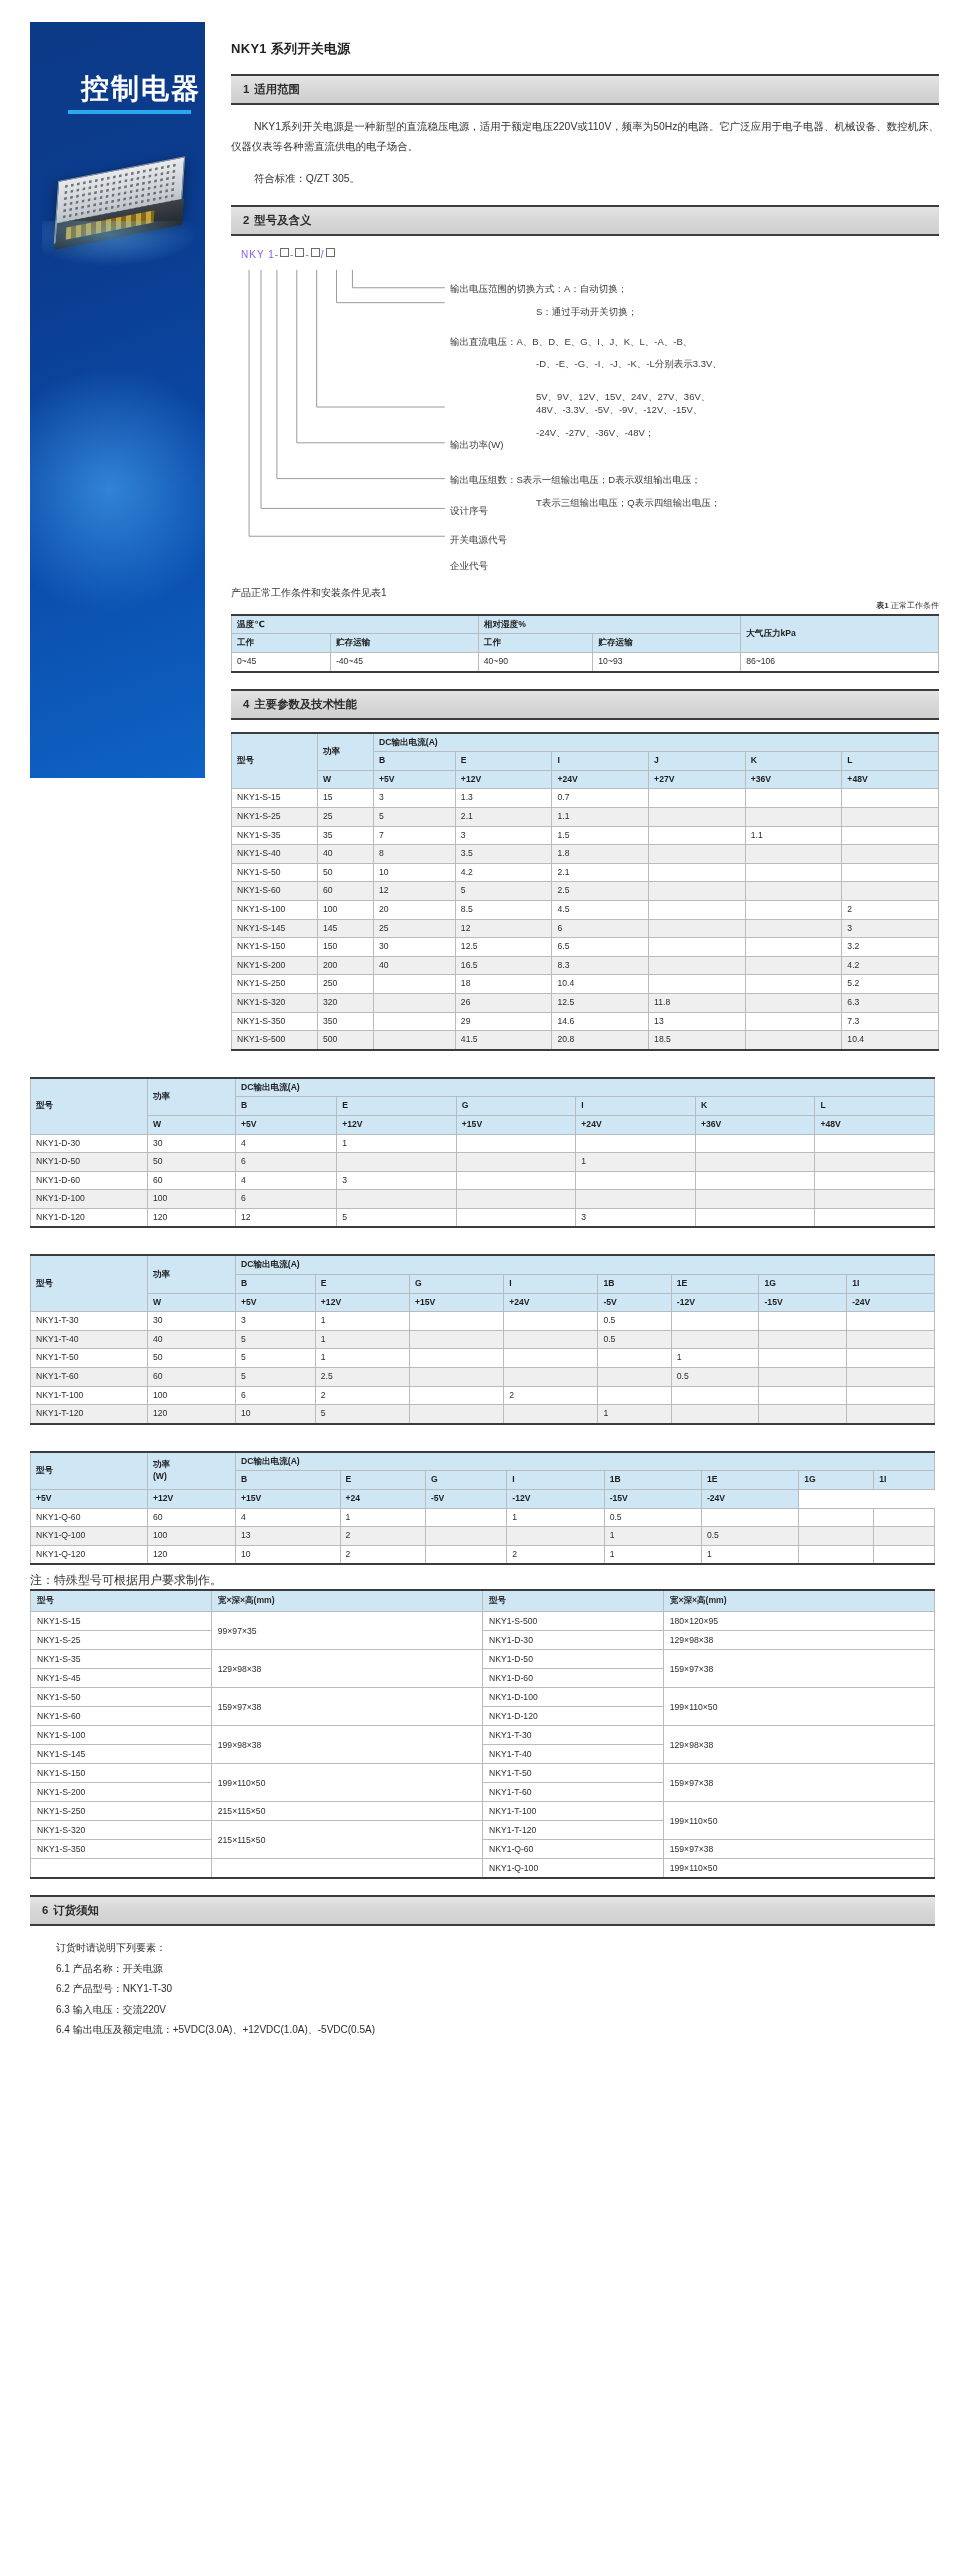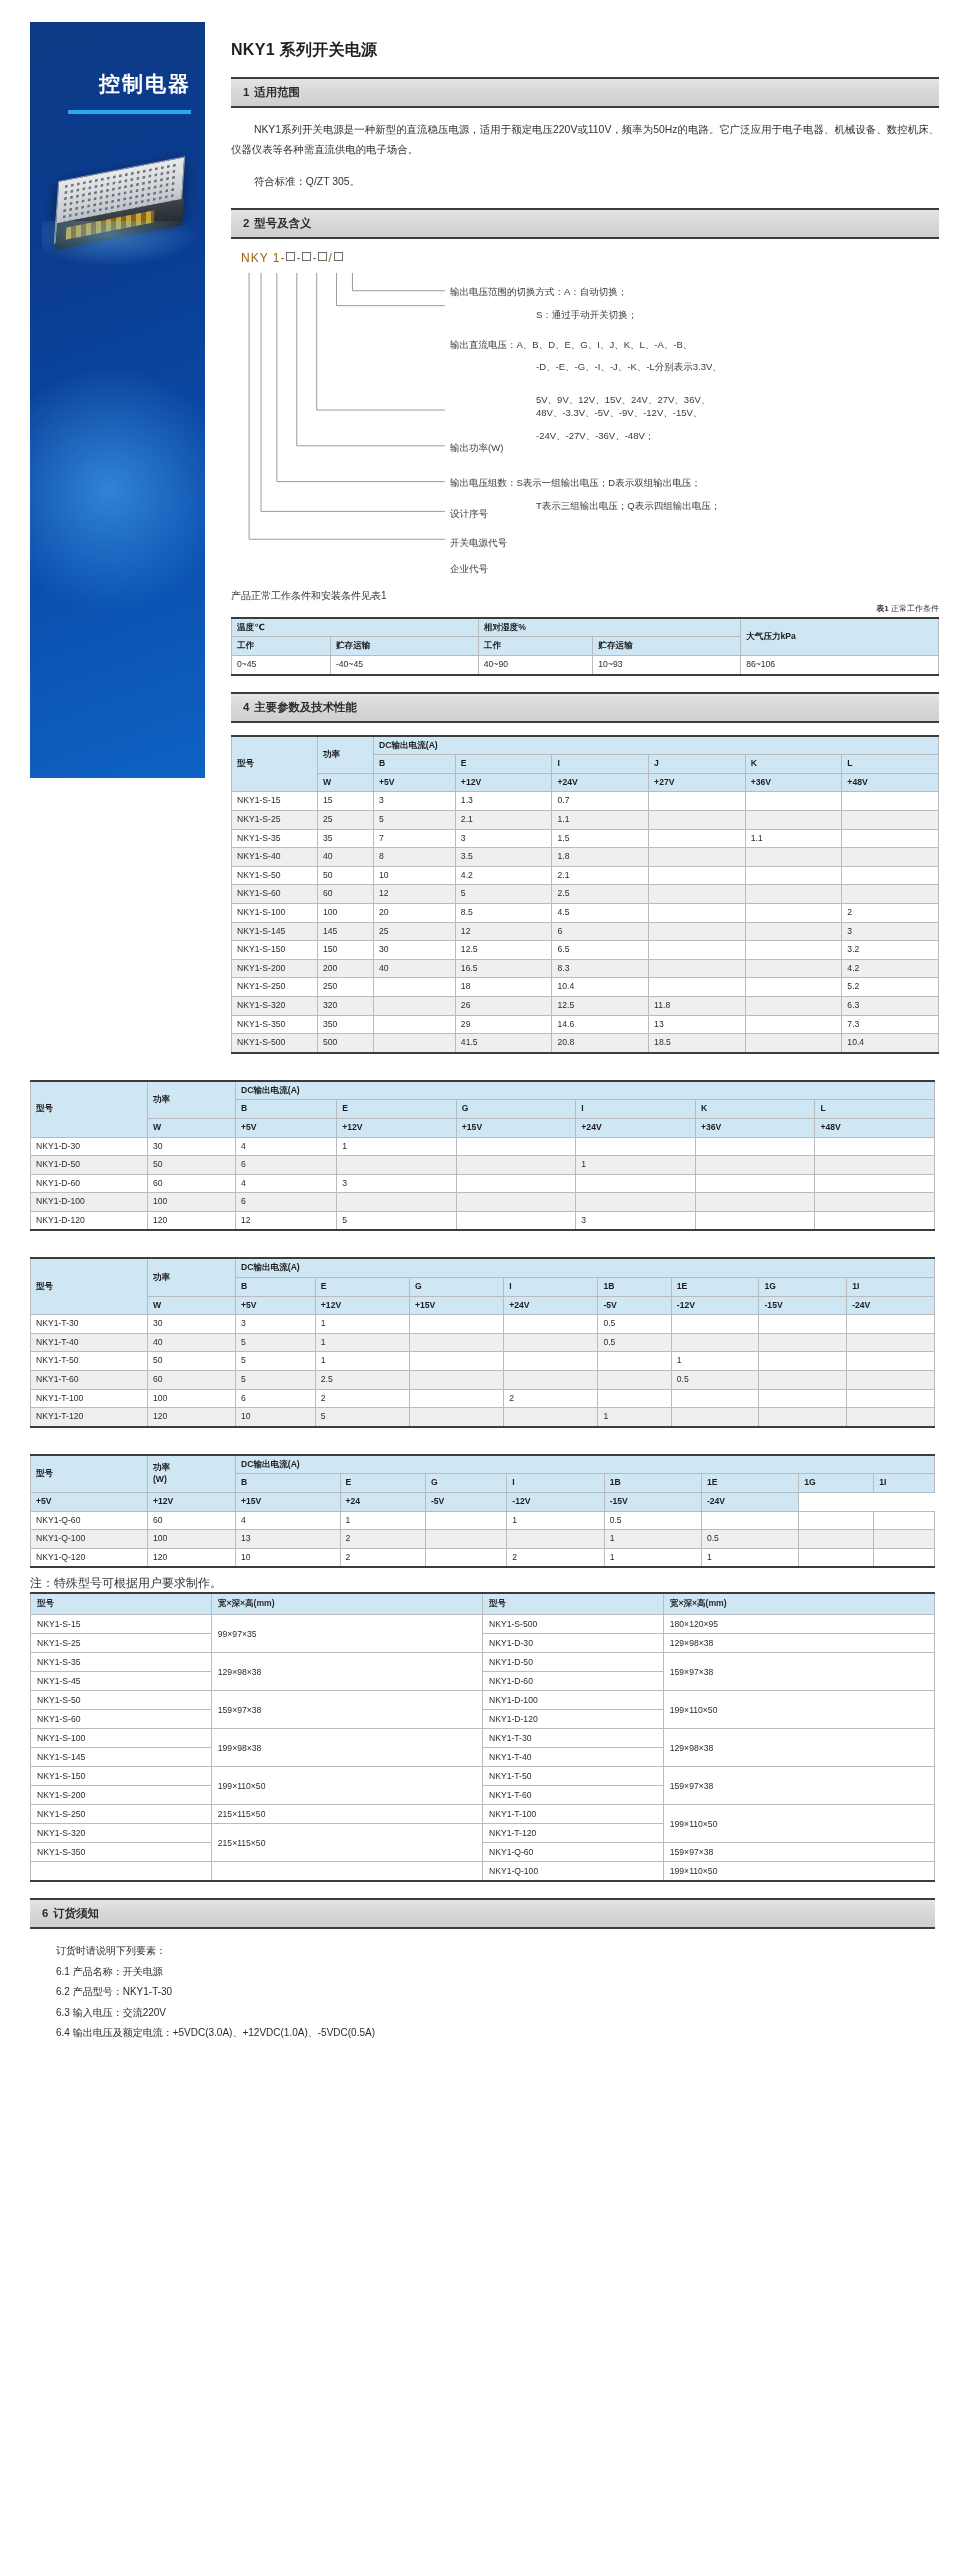--- a/index.html
+++ b/index.html
@@ -22,23 +22,23 @@
     background: linear-gradient(160deg,#0c3a86 0%,#0b3c8f 30%,#0a4aa8 62%,#0e63c4 100%);
     overflow: hidden;
     flex: 0 0 175px;
   }
   .blue-panel .glow {
     position: absolute; left: -60px; top: 328px;
     width: 279px; height: 279px;
     background: radial-gradient(circle, rgba(80,180,255,.55) 0%, rgba(20,80,180,0) 62%);
   }
   .blue-panel .title {
-    position: absolute; top: 48px; left: 0; right: 14px;
+    position: absolute; top: 48px; left: 0; right: 4px;
     text-align: right;
-    color: #fff; font-size: 21px; font-weight: bold; letter-spacing: 2px;
+    color: #fff; font-size: 28px; font-weight: bold; letter-spacing: 2px;
   }
   .blue-panel .title-rule {
     position: absolute; top: 88px; right: 14px;
     width: 123px; height: 4px; background: #2aa8f0;
   }
   
   .psu { position: absolute; left: 12px; top: 127px; width: 159px; height: 119px; }
   .psu .body {
     position: absolute; left: 14px; top: 20px;
     width: 127px; height: 62px;
@@ -70,21 +70,21 @@
     opacity:.9;
   }
   .psu .shine {
     position:absolute; left:0; top:72px; width:159px; height:46px;
     background: radial-gradient(ellipse at 42% 30%, rgba(120,200,255,.45) 0%, rgba(10,60,150,0) 68%);
   }
 
   .content { flex: 1; padding-left: 26px; padding-right: 10px; }
 
   h1.doc-title {
-    font-size: 16px; font-weight: bold; color: #231f20;
+    font-size: 13px; font-weight: bold; color: #231f20;
     margin: 18px 0 14px 0; letter-spacing: 0.3px;
   }
 
   
   .sec {
     border-top: 2px solid #3c3c3c;
     border-bottom: 2px solid #3c3c3c;
     background: linear-gradient(180deg,#e4e4e4 0%, #d7d7d7 50%, #cfcfcf 100%);
     padding: 6px 12px;
     margin: 16px 0 12px 0;
@@ -94,21 +94,21 @@
 
   p.body-text {
     font-size: 10.4px; line-height: 1.95; color: #333;
     text-align: justify;
   }
   p.indent { text-indent: 2.2em; margin-top: 11px; }
   p.small-note { font-size: 10px; color: #333; margin-top: 10px; }
 
   
   .model-wrap { position: relative; height: 328px; margin: 6px 0 0 10px; font-size: 9.5px; color: #3a3a3a; }
-  .code-line { font-size: 12px; letter-spacing: 1px; color: #a16207; white-space: nowrap; }
+  .code-line { font-size: 10px; letter-spacing: 1px; color: #8b5cf6; white-space: nowrap; }
   .code-line .box {
     display:inline-block; width:9px; height:9px; border:1px solid #6b6b6b;
     vertical-align: 1px; margin: 0 1px;
   }
   .legend { position: absolute; left: 209px; font-size: 9.5px; line-height: 1.75; color: #3a3a3a; white-space: nowrap;}
   .legend.ind { padding-left: 86px; }
   svg.leader { position: absolute; left: 0; top: 0; }
 
   
   table.t { border-collapse: collapse; width: 100%; font-size: 8.6px; }

